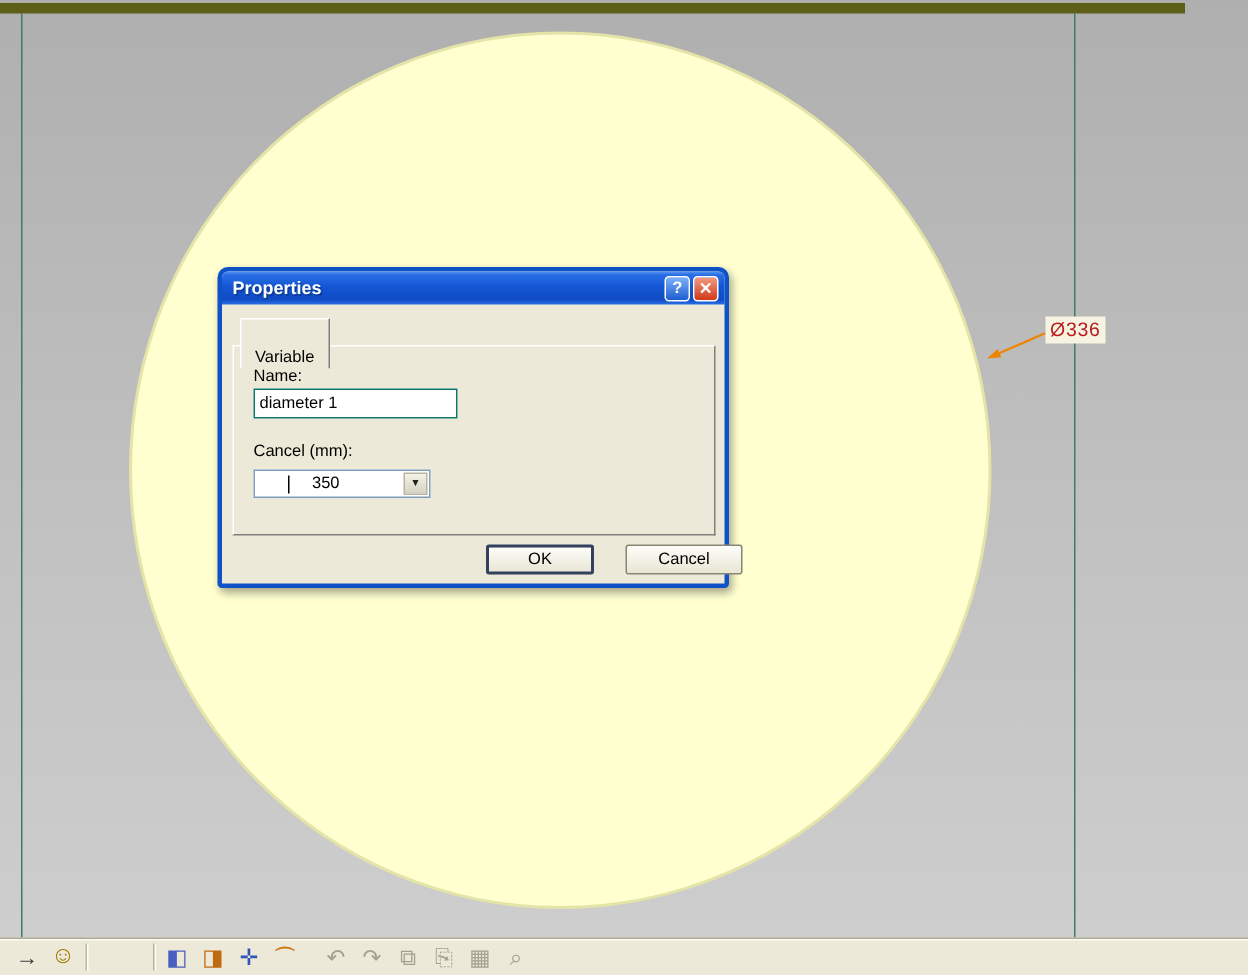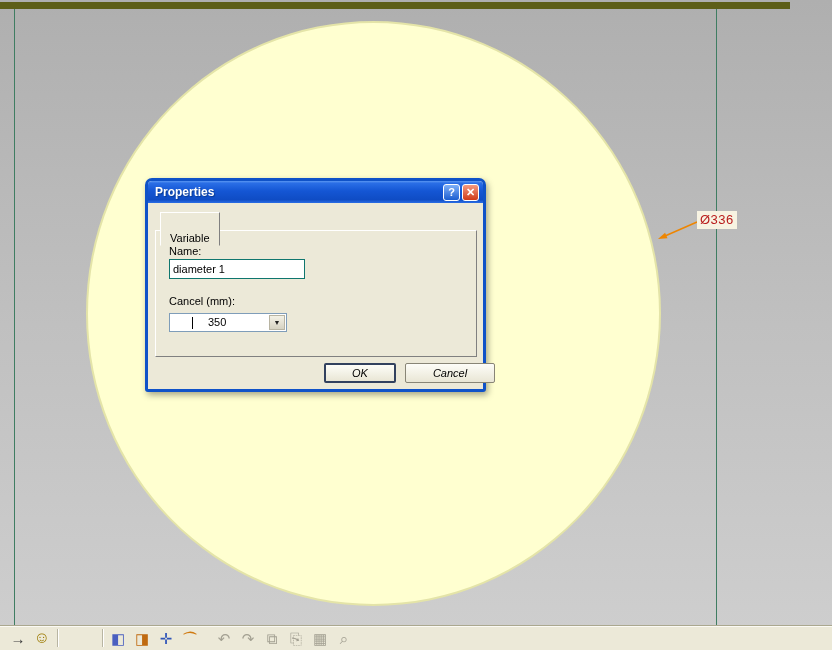--- a/index.html
+++ b/index.html
@@ -48,23 +48,23 @@
   .combo { position:absolute; left:13px; top:82px; width:118px; height:19px;
     border:1px solid #7f9db9; background:#fff; }
   .combo-text { position:absolute; left:3px; top:2px; font-size:11px;margin-left:35px; }
   .caret { position:absolute; left:22px; top:3px; width:1px; height:12px; background:#000; }
   .combo-btn { position:absolute; right:1px; top:1px; bottom:1px; width:16px;
     background:linear-gradient(180deg,#f4f2e6,#d6d2c2); border:1px solid #b8b4a2;
     display:flex; align-items:center; justify-content:center; font-size:7px; color:#222; }
 
   .dlg-btn { position:absolute; top:182px; width:72px; height:20px; font-size:11px;
     background:linear-gradient(180deg,#fdfdf8,#e9e6d5); text-align:center; line-height:18px;
-    border:1px solid #888576; border-radius:2px;font-style:italic; }
+    border:1px solid #888576; border-radius:2px; }
   .ok-btn { left:176px; border:2px solid #32415e; line-height:16px; }
-  .cancel-btn { left:257px; width:90px; }
+  .cancel-btn { left:269px; width:78px; }
 
   
   .toolbar { position:absolute; left:0; bottom:0; width:832px; height:25px; z-index:20;
     background:#ece9d8; border-top:1px solid #aba88f; box-shadow:inset 0 1px 0 #fbfaf4;
     display:flex; align-items:center; padding-left:6px; }
   .tbi { width:24px; height:20px; display:flex; align-items:center; justify-content:center;
     font-size:15px; line-height:1; }
   .tbi.dark { color:#3a3a3a; }
   .tbi.smiley { color:#9c7a00; font-size:16px; }
   .tbi.c1 { color:#4a5fc0; } .tbi.c2 { color:#c06a10; } .tbi.c3 { color:#2f55b8; } .tbi.c4 { color:#d07a10; font-weight:bold; }

